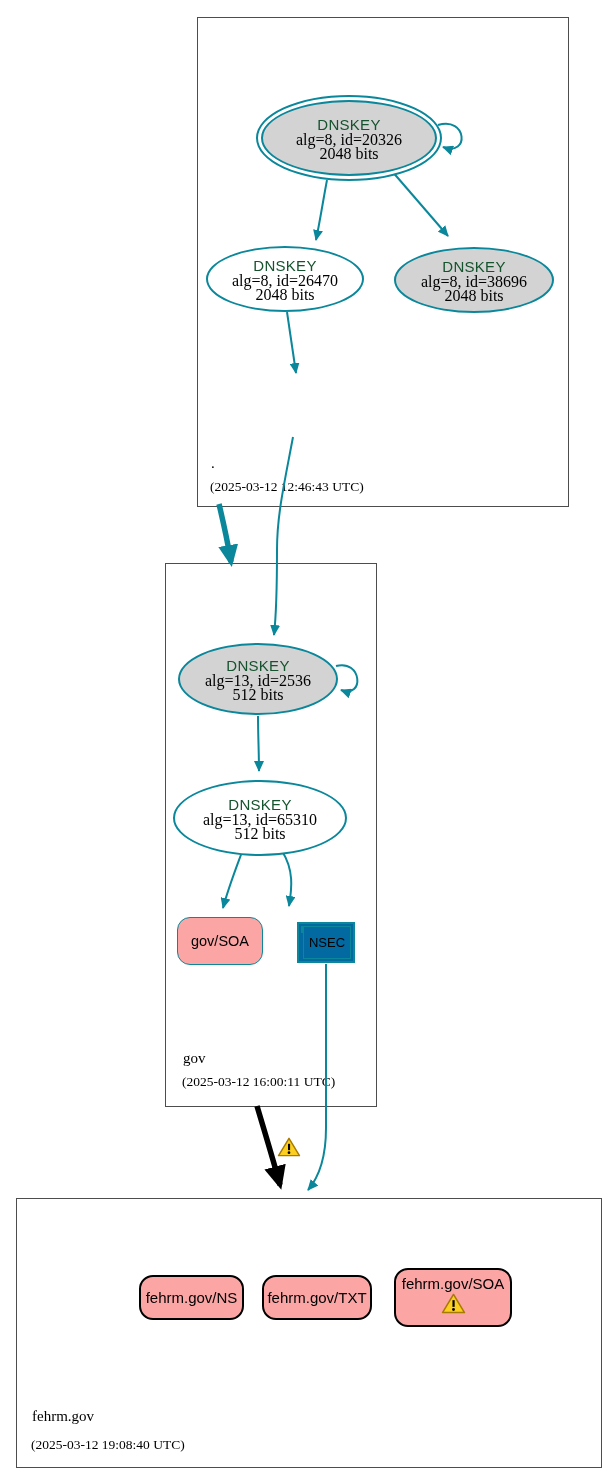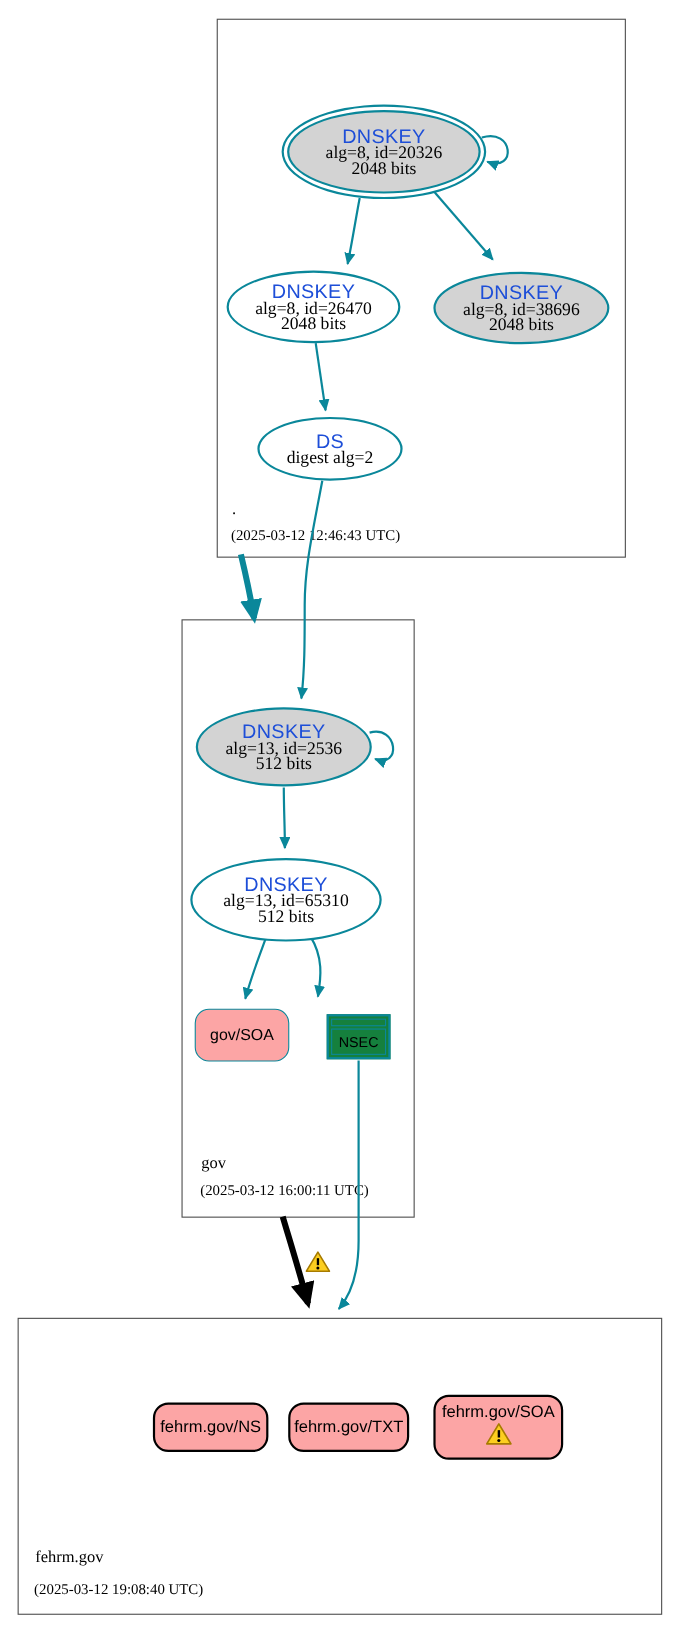--- a/index.html
+++ b/index.html
@@ -15,28 +15,28 @@
   .zone-ts{position:absolute;font-family:"Liberation Serif",serif;font-size:13.5px;color:#000;z-index:1;}
   #edges{position:absolute;left:0;top:0;z-index:2;pointer-events:none;}
   .enode{position:absolute;border:2px solid var(--teal);border-radius:50%;background:#fff;
          display:flex;flex-direction:column;align-items:center;justify-content:center;
          text-align:center;z-index:3;box-sizing:border-box;}
   .enode-outer{position:absolute;border:2.4px solid var(--teal);border-radius:50%;background:#fff;z-index:3;box-sizing:border-box;}
   .enode-inner{position:absolute;inset:3px;border:2.4px solid var(--teal);border-radius:50%;
          display:flex;flex-direction:column;align-items:center;justify-content:center;text-align:center;box-sizing:border-box;}
   .gray{background:var(--keyfill);}
   .thickline{border-width:2.8px;}
-  .ntitle{font-size:18px;line-height:17px;color:#1d4ed8;letter-spacing:.3px;}
+  .ntitle{font-size:15px;line-height:17px;color:#14532d;letter-spacing:.3px;}
   .nattr{font-family:"Liberation Serif",serif;font-size:16px;line-height:14px;color:#000;}
   .rr-node{position:absolute;border:1.8px solid var(--teal);border-radius:13px;background:#fca5a5;
          display:flex;align-items:center;justify-content:center;font-size:14.5px;color:#000;z-index:3;box-sizing:border-box;}
   .rr-black{border:2px solid #000;border-radius:14px;font-size:15px;}
   .rr-col{flex-direction:column;justify-content:flex-start;padding-top:5px;gap:1px;}
-  .nsec-node{position:absolute;border:2.6px solid var(--teal);background:#15803d;padding:2px;
-         display:flex;flex-direction:column;z-index:3;box-sizing:border-box;}
+  .nsec-node{position:absolute;border:2.6px solid var(--teal);background:#0369a1;padding:2px;
+         display:flex;flex-direction:row;z-index:3;box-sizing:border-box;}
   .nsec-header{height:5px;border:1.4px solid var(--teal);margin-bottom:2px;}
   .nsec-cell{flex:1;border:1.4px solid var(--teal);display:flex;align-items:center;justify-content:center;
          font-size:13px;color:#000;}
   .warn{position:absolute;z-index:4;line-height:0;}
 </style>
 </head>
 <body>
 
 <div id="page">
 
@@ -102,24 +102,20 @@
     <div class="nattr">alg=8, id=26470</div>
     <div class="nattr">2048 bits</div>
   </div>
 
   <div class="enode gray" style="left:394px;top:247px;width:160px;height:66px">
     <div class="ntitle">DNSKEY</div>
     <div class="nattr">alg=8, id=38696</div>
     <div class="nattr">2048 bits</div>
   </div>
 
-  <div class="enode" style="left:234px;top:379px;width:132px;height:58px">
-    <div class="ntitle">DS</div>
-    <div class="nattr">digest alg=2</div>
-  </div>
 
   <div class="enode gray thickline" style="left:178px;top:643px;width:160px;height:72px">
     <div class="ntitle">DNSKEY</div>
     <div class="nattr">alg=13, id=2536</div>
     <div class="nattr">512 bits</div>
   </div>
 
   <div class="enode" style="left:173px;top:780px;width:174px;height:76px">
     <div class="ntitle">DNSKEY</div>
     <div class="nattr">alg=13, id=65310</div>

